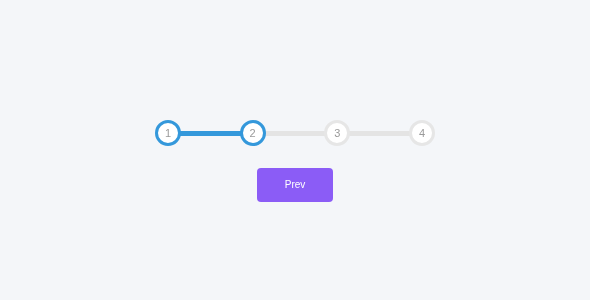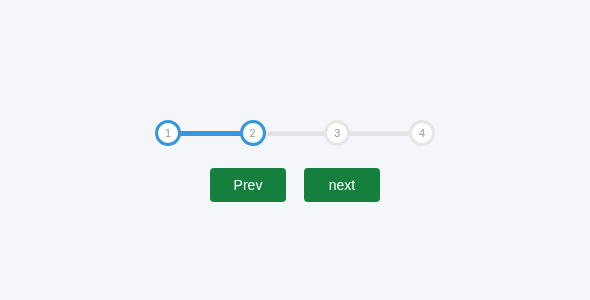--- a/index.html
+++ b/index.html
@@ -80,23 +80,23 @@
     margin-top: 22px;
     display: flex;
     align-items: center;
     gap: 18px;
   }
   .btn {
     width: 76px;
     height: 31px;
     border: none;
     border-radius: 4px;
-    background: #15803d;
+    background: #8b5cf6;
     color: #ffffff;
-    font-size: 14px;
+    font-size: 10px;
     font-family: "Liberation Sans", sans-serif;
     cursor: pointer;
     padding: 17px;
     display: flex;
     align-items: center;
     justify-content: center;
     line-height: 1;
   }
 </style>
 </head>
@@ -125,16 +125,15 @@
     <div class="connector todo"></div>
 
     <div class="step inactive">
       <span class="step-label">4</span>
     </div>
 
   </div>
 
   <div class="buttons">
     <button class="btn">Prev</button>
-    <button class="btn">next</button>
   </div>
 
 </div>
 
 </body></html>

